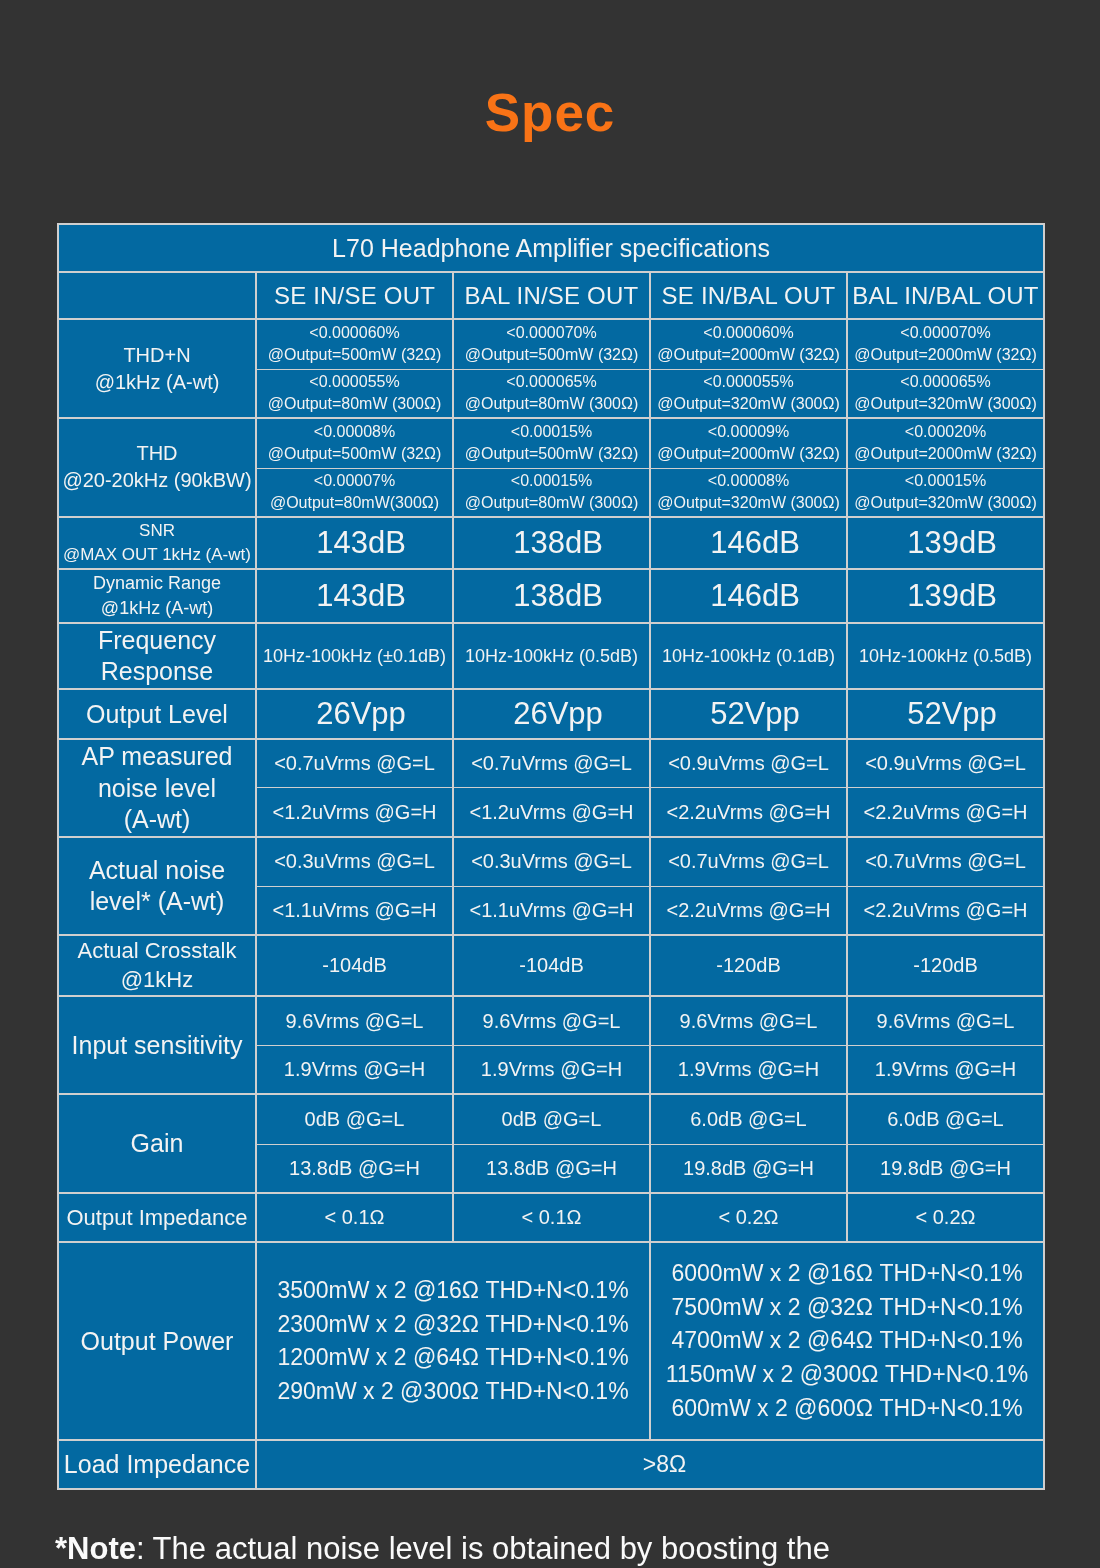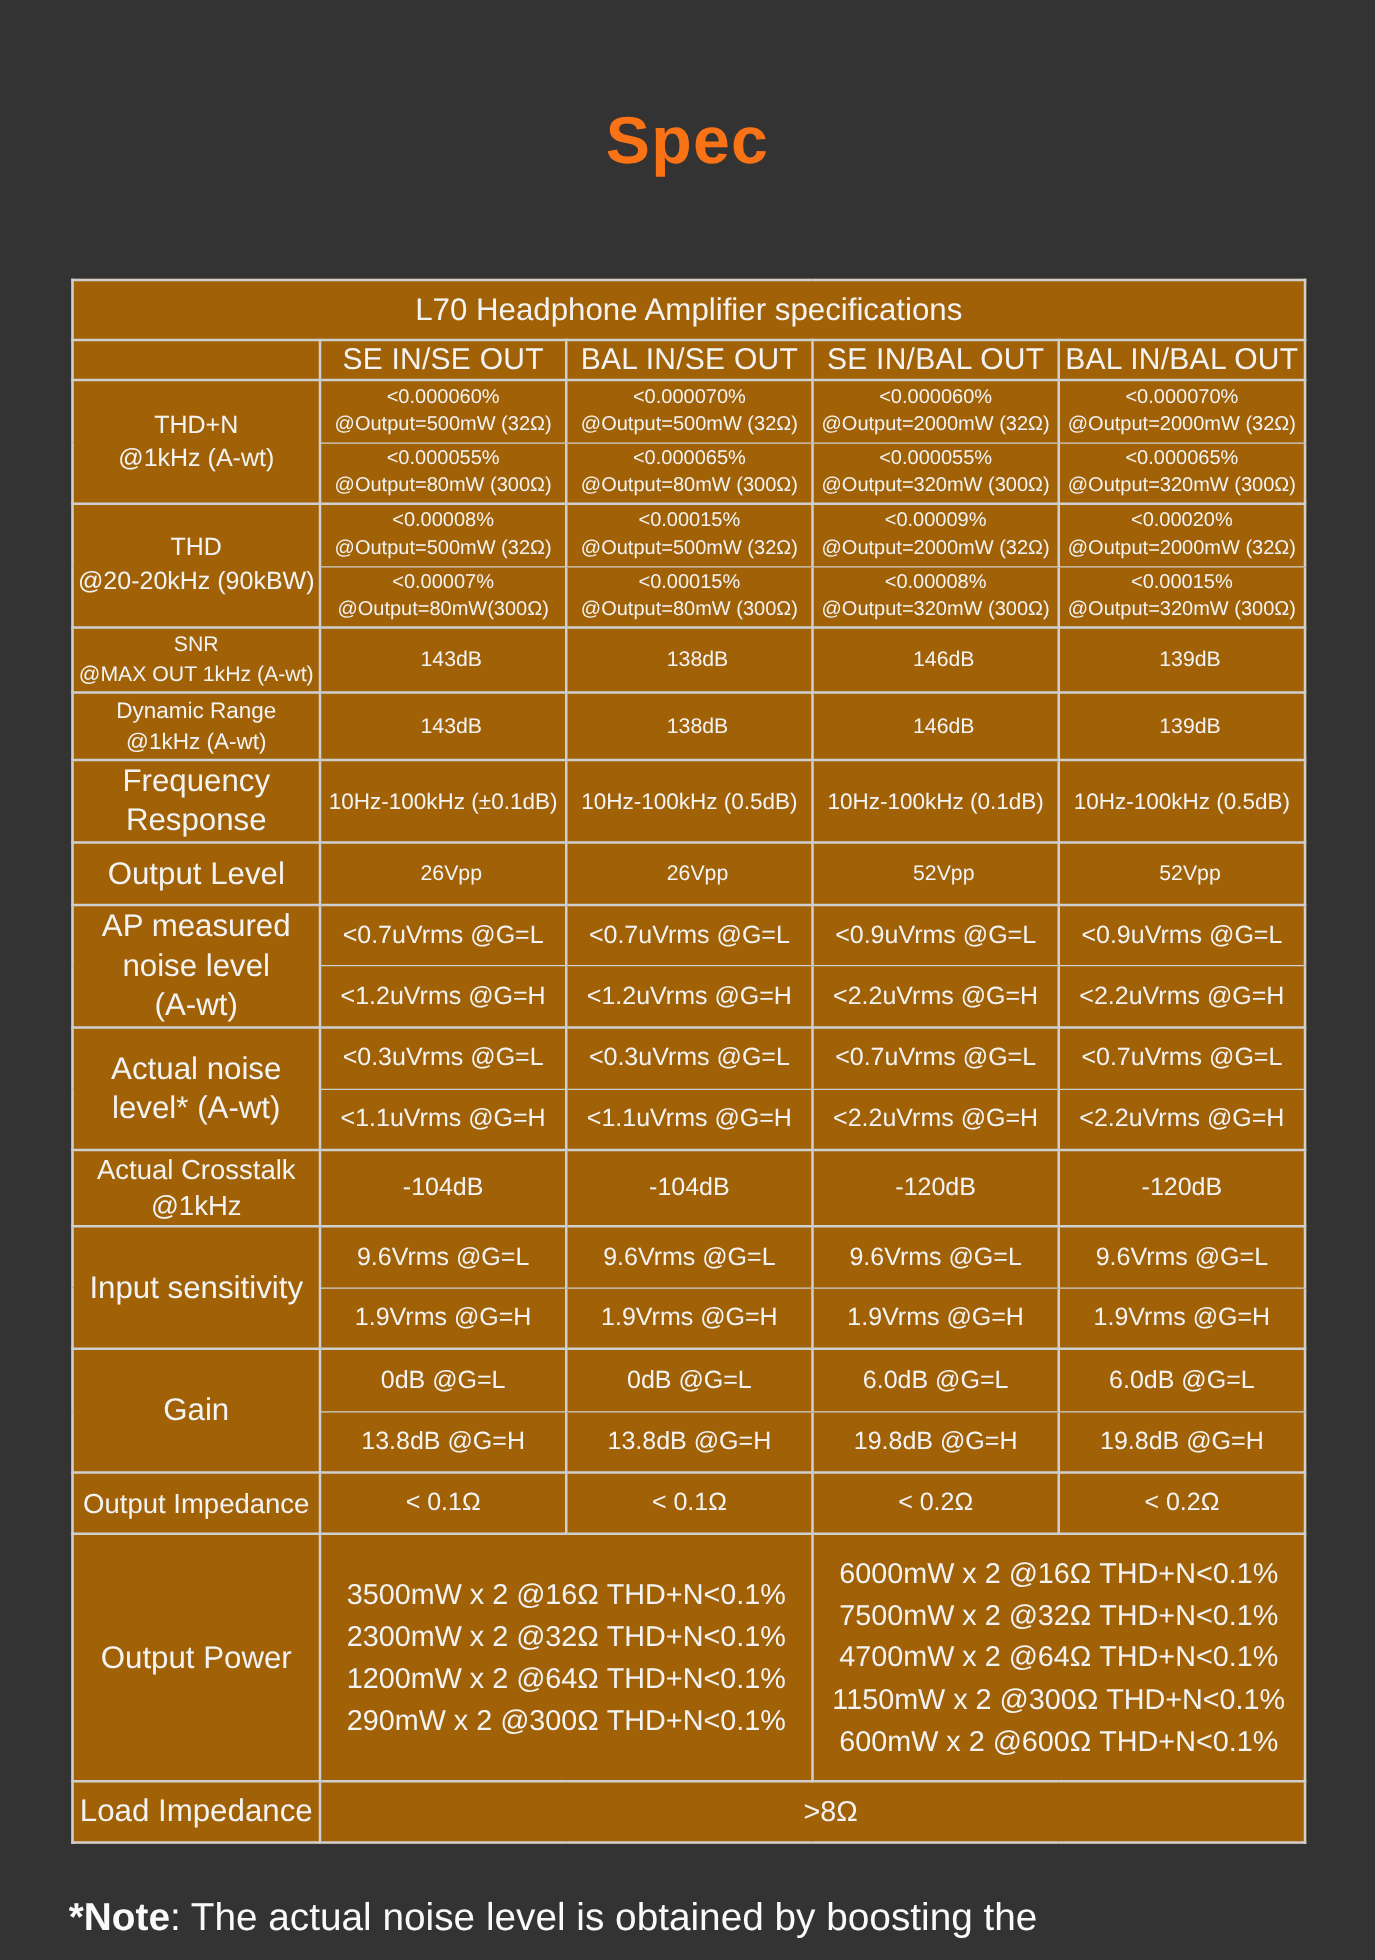--- a/index.html
+++ b/index.html
@@ -17,42 +17,42 @@
     text-align:center;
     line-height:1;
     letter-spacing:1px;
     color:#f97316;
   }
   table.spec{
     margin:84px 0 0 57px;
     width:986px;
     table-layout:fixed;
     border-collapse:collapse;
-    background:#a16207;
+    background:#0369a1;
     border:2px solid #cfcfcf;
   }
   td,th{
     border:2px solid #cfcfcf;
     padding:1px 3px;
     text-align:center;
     vertical-align:middle;
     white-space:pre-line;
     font-weight:normal;
     color:#f3f3f3;
     overflow:hidden;
   }
   
   .sb{border-bottom-width:1px;}
   .st{border-top-width:1px;}
 
   .cap{font-size:25px;}
   th{font-size:24px;letter-spacing:.2px;}
 
   .xs{font-size:16px;line-height:1.42;}
-  .v26{font-size:17px;padding-left:16px;}
+  .v26{font-size:31px;padding-left:16px;}
   .m20{font-size:20px;}
   .fr18{font-size:18px;}
   .li23{font-size:23px;padding-left:32px;}
 
   .lbl17{font-size:17px;line-height:1.4;}
   .lbl18{font-size:18px;line-height:1.4;}
   .lbl20{font-size:20px;line-height:1.35;}
   .lbl22{font-size:22px;line-height:1.3;}
   .lbl25{font-size:25px;line-height:1.25;}
 
@@ -79,21 +79,21 @@
     <col style="width:198px">
     <col style="width:197px">
     <col style="width:197px">
     <col style="width:197px">
     <col style="width:197px">
   </colgroup>
   <tbody>
     <tr style="height:48px">
       <td colspan="5" class="cap">L70 Headphone Amplifier specifications</td>
     </tr>
-    <tr style="height:32px">
+    <tr style="height:47px">
       <td></td>
       <th>SE IN/SE OUT</th>
       <th>BAL IN/SE OUT</th>
       <th>SE IN/BAL OUT</th>
       <th>BAL IN/BAL OUT</th>
     </tr>
 
     <tr style="height:50px">
       <td rowspan="2" class="lbl20">THD+N
 @1kHz (A-wt)</td>

